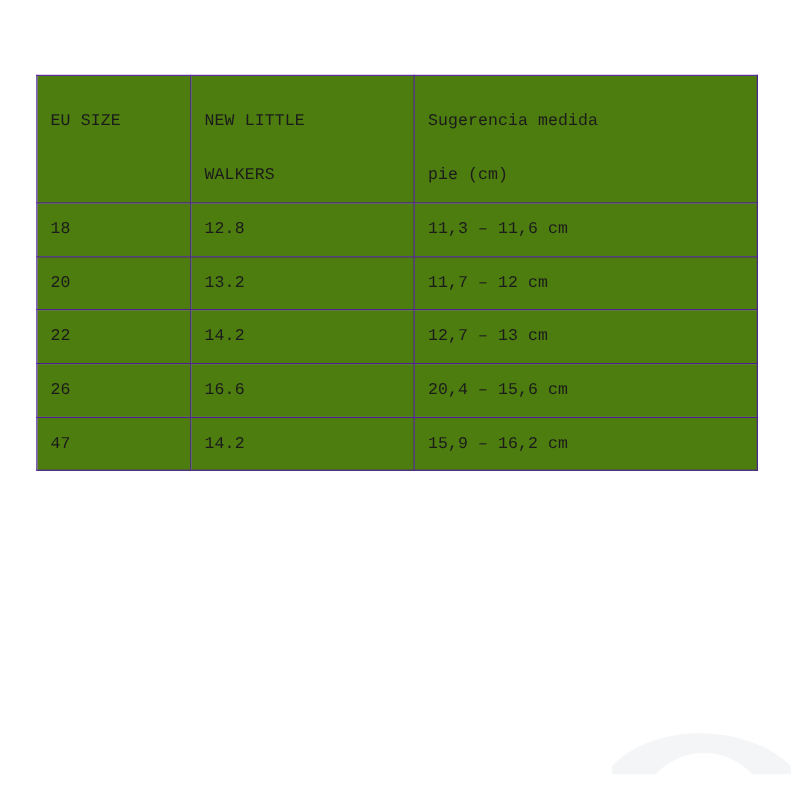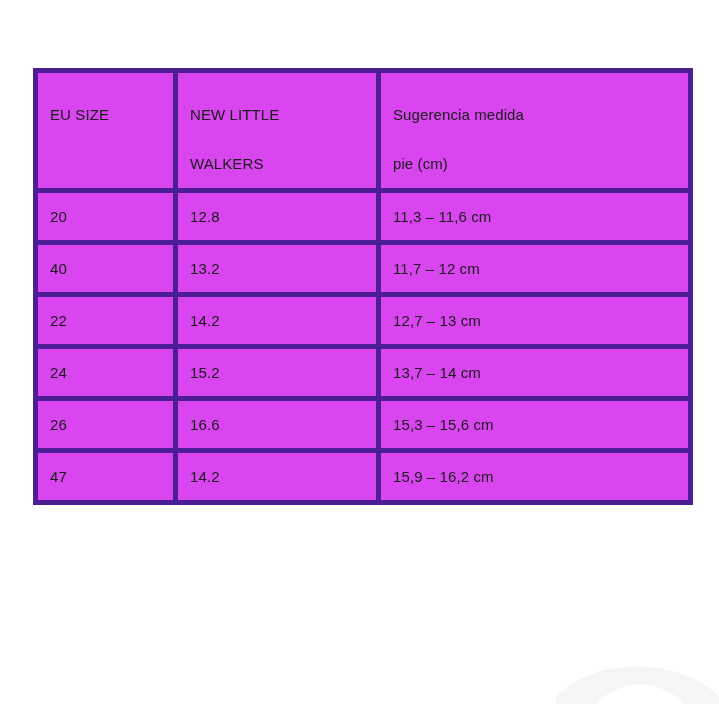--- a/index.html
+++ b/index.html
@@ -42,24 +42,25 @@
 
   table.size-table {
     width: 655px;
     border-collapse: collapse;
     table-layout: fixed;
     background: #ffffff;
   }
 
   table.size-table th,
   table.size-table td {
-    border: 5px solid #4c1d95;
+    border: 1px solid #4c1d95;
     vertical-align: top;
     padding: 0;
-    background: #d946ef;
+    background: #4d7c0f;
+    font-family: Liberation Mono, monospace;
   }
 
   
   col.c1 { width: 140px; }
   col.c2 { width: 203px; }
   col.c3 { width: 312px; }
 
   thead th {
     height: 100px;
     box-sizing: border-box;
@@ -122,32 +123,32 @@
           </th>
           <th>
             <div class="th-inner">Sugerencia medida
 pie (cm)</div>
           </th>
         </tr>
       </thead>
       <tbody>
         <tr>
           <td>
-              <div class="td-inner">20</div>
+              <div class="td-inner">18</div>
             </td>
           <td>
               <div class="td-inner">12.8</div>
             </td>
           <td>
               <div class="td-inner">11,3 – 11,6 cm</div>
             </td>
         </tr>
         <tr>
           <td>
-              <div class="td-inner">40</div>
+              <div class="td-inner">20</div>
             </td>
           <td>
               <div class="td-inner">13.2</div>
             </td>
           <td>
               <div class="td-inner">11,7 – 12 cm</div>
             </td>
         </tr>
         <tr>
           <td>
@@ -155,38 +156,27 @@
             </td>
           <td>
               <div class="td-inner">14.2</div>
             </td>
           <td>
               <div class="td-inner">12,7 – 13 cm</div>
             </td>
         </tr>
         <tr>
           <td>
-              <div class="td-inner">24</div>
-            </td>
-          <td>
-              <div class="td-inner">15.2</div>
-            </td>
-          <td>
-              <div class="td-inner">13,7 – 14 cm</div>
-            </td>
-        </tr>
-        <tr>
-          <td>
               <div class="td-inner">26</div>
             </td>
           <td>
               <div class="td-inner">16.6</div>
             </td>
           <td>
-              <div class="td-inner">15,3 – 15,6 cm</div>
+              <div class="td-inner">20,4 – 15,6 cm</div>
             </td>
         </tr>
         <tr>
           <td>
               <div class="td-inner">47</div>
             </td>
           <td>
               <div class="td-inner">14.2</div>
             </td>
           <td>

